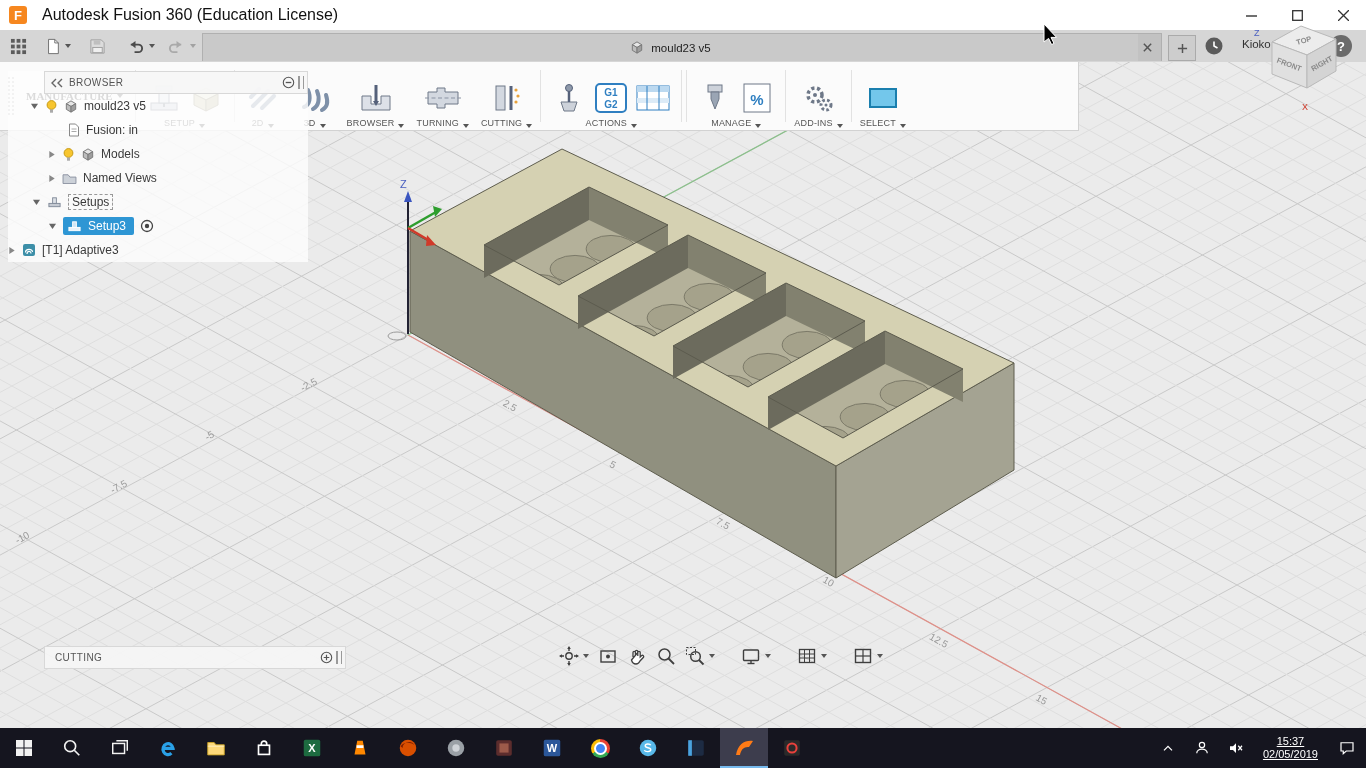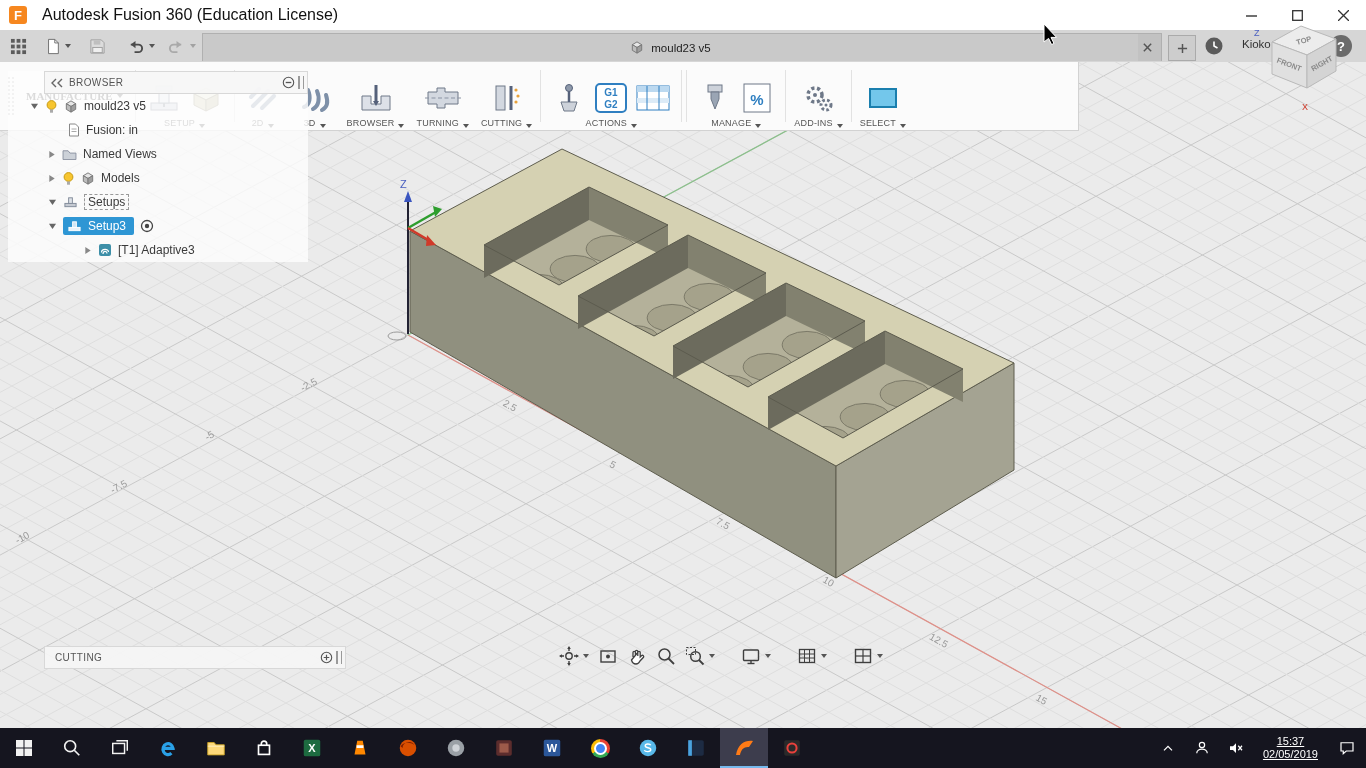--- a/index.html
+++ b/index.html
@@ -644,43 +644,43 @@
       <line x1="3.5" y1="6" x2="8.5" y2="6" stroke="#aaa"></line>
         <line x1="3.5" y1="8.5" x2="8.5" y2="8.5" stroke="#aaa"></line>
       </svg>
     <span>Fusion: in</span>
   </div>
 
   <div class="brow" style="padding-left:40px">
     <svg width="8" height="9" viewBox="0 0 8 10">
         <polygon points="1,1 7,5 1,9" fill="#888"></polygon>
       </svg>
-    <svg width="15" height="12" viewBox="0 0 16 13">
-      <path d="M1,3 h5.5 l2,2.5 H15 v7 H1 z" fill="#ccd1d8" stroke="#8a90a0"></path>
-      </svg>
-    <span>Named Views</span>
-  </div>
-
-  <div class="brow" style="padding-left:40px">
-    <svg width="8" height="9" viewBox="0 0 8 10">
-        <polygon points="1,1 7,5 1,9" fill="#888"></polygon>
-      </svg>
     <svg width="13" height="15" viewBox="0 0 13 15">
       <circle cx="6.5" cy="6" r="4.4" fill="#f7c52f" stroke="#c89a10"></circle>
         <rect x="5" y="10.5" width="3" height="3.2" fill="#aaa"></rect>
       </svg>
     <svg width="14" height="15" viewBox="0 0 14 16">
       <polygon points="2,5 7,2 12,5 7,8" fill="#e6e6e6" stroke="#777"></polygon>
       <polygon points="2,5 7,8 7,14 2,11" fill="#bdbdbd" stroke="#777"></polygon>
       <polygon points="7,8 12,5 12,11 7,14" fill="#9e9e9e" stroke="#777"></polygon>
       </svg>
     <span>Models</span>
   </div>
 
   <div class="brow" style="padding-left:40px">
+    <svg width="8" height="9" viewBox="0 0 8 10">
+        <polygon points="1,1 7,5 1,9" fill="#888"></polygon>
+      </svg>
+    <svg width="15" height="12" viewBox="0 0 16 13">
+      <path d="M1,3 h5.5 l2,2.5 H15 v7 H1 z" fill="#ccd1d8" stroke="#8a90a0"></path>
+      </svg>
+    <span>Named Views</span>
+  </div>
+
+  <div class="brow" style="padding-left:24px">
     <svg width="9" height="8" viewBox="0 0 10 9">
         <polygon points="1,2 9,2 5,8" fill="#666"></polygon>
       </svg>
     <svg width="15" height="14" viewBox="0 0 16 15">
       <rect x="2" y="9" width="12" height="3.5" fill="#c5cad2" stroke="#808a99"></rect>
       <rect x="6" y="3" width="4" height="6" fill="#dde1e7" stroke="#808a99"></rect>
       </svg>
     <span class="dashed">Setups</span>
   </div>
 
@@ -694,21 +694,21 @@
         <rect x="6" y="3" width="4" height="6" fill="#cfe6f5" stroke="#fff"></rect>
         </svg>
       <span>Setup3</span>
     </span>
     <svg width="14" height="14" viewBox="0 0 14 14">
       <circle cx="7" cy="7" r="5.5" fill="none" stroke="#444" stroke-width="1.3"></circle>
         <circle cx="7" cy="7" r="2.2" fill="#444"></circle>
       </svg>
   </div>
 
-  <div class="brow" style="padding-left:76px">
+  <div class="brow" style="">
     <svg width="8" height="9" viewBox="0 0 8 10">
         <polygon points="1,1 7,5 1,9" fill="#888"></polygon>
       </svg>
     <svg width="14" height="14" viewBox="0 0 14 14">
       <rect x="1" y="1" width="12" height="12" rx="2" fill="#3d8fa8"></rect>
       <path d="M3.5,9.5 C3.5,5.5 10.5,5.5 10.5,9 M5,11 C5,7.5 9,7.5 9,10.5" stroke="#fff" fill="none" stroke-width="1.2"></path>
       </svg>
     <span>[T1] Adaptive3</span>
   </div>
 </div>

